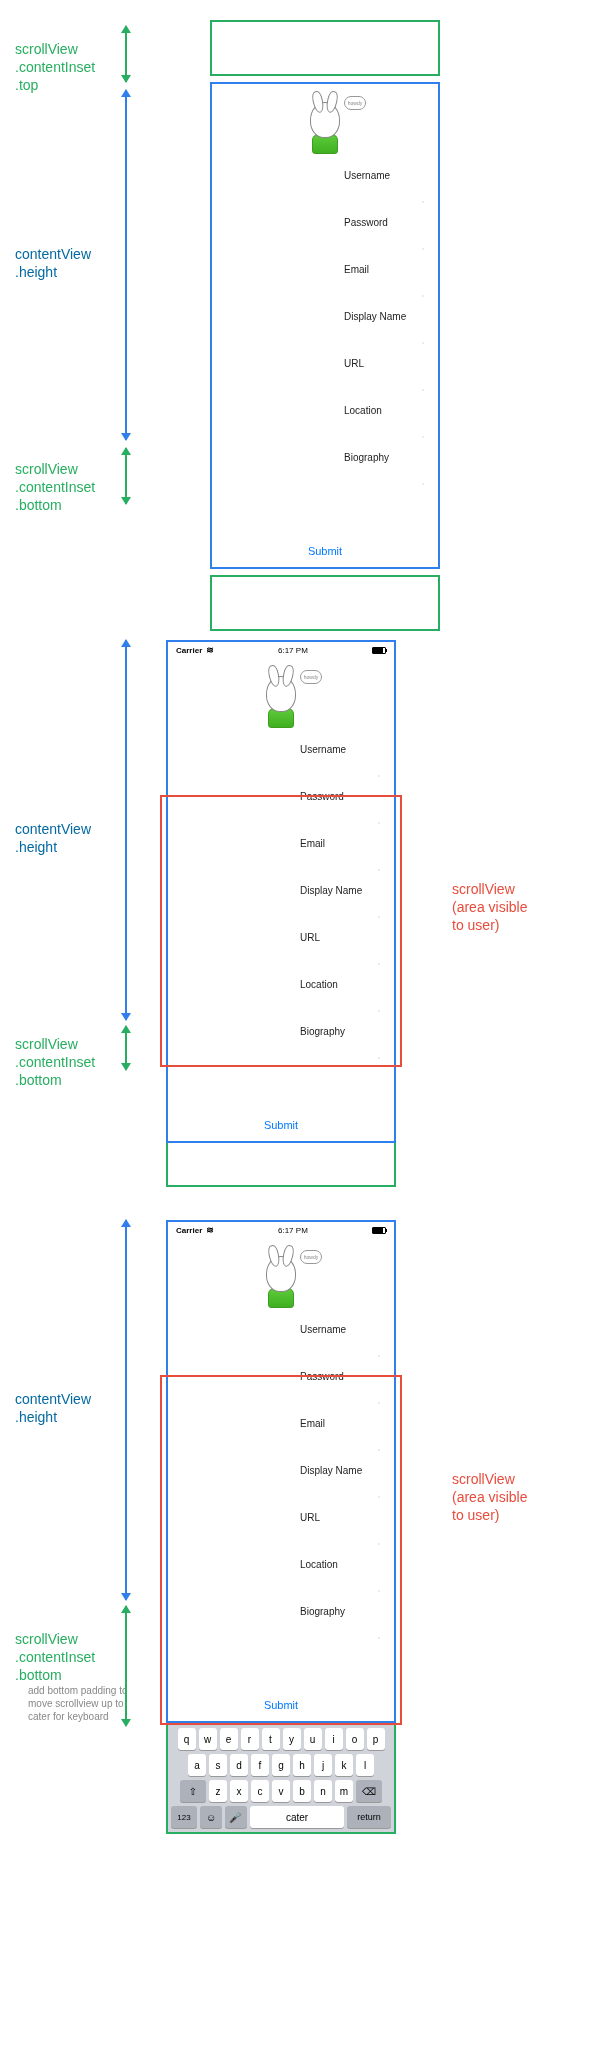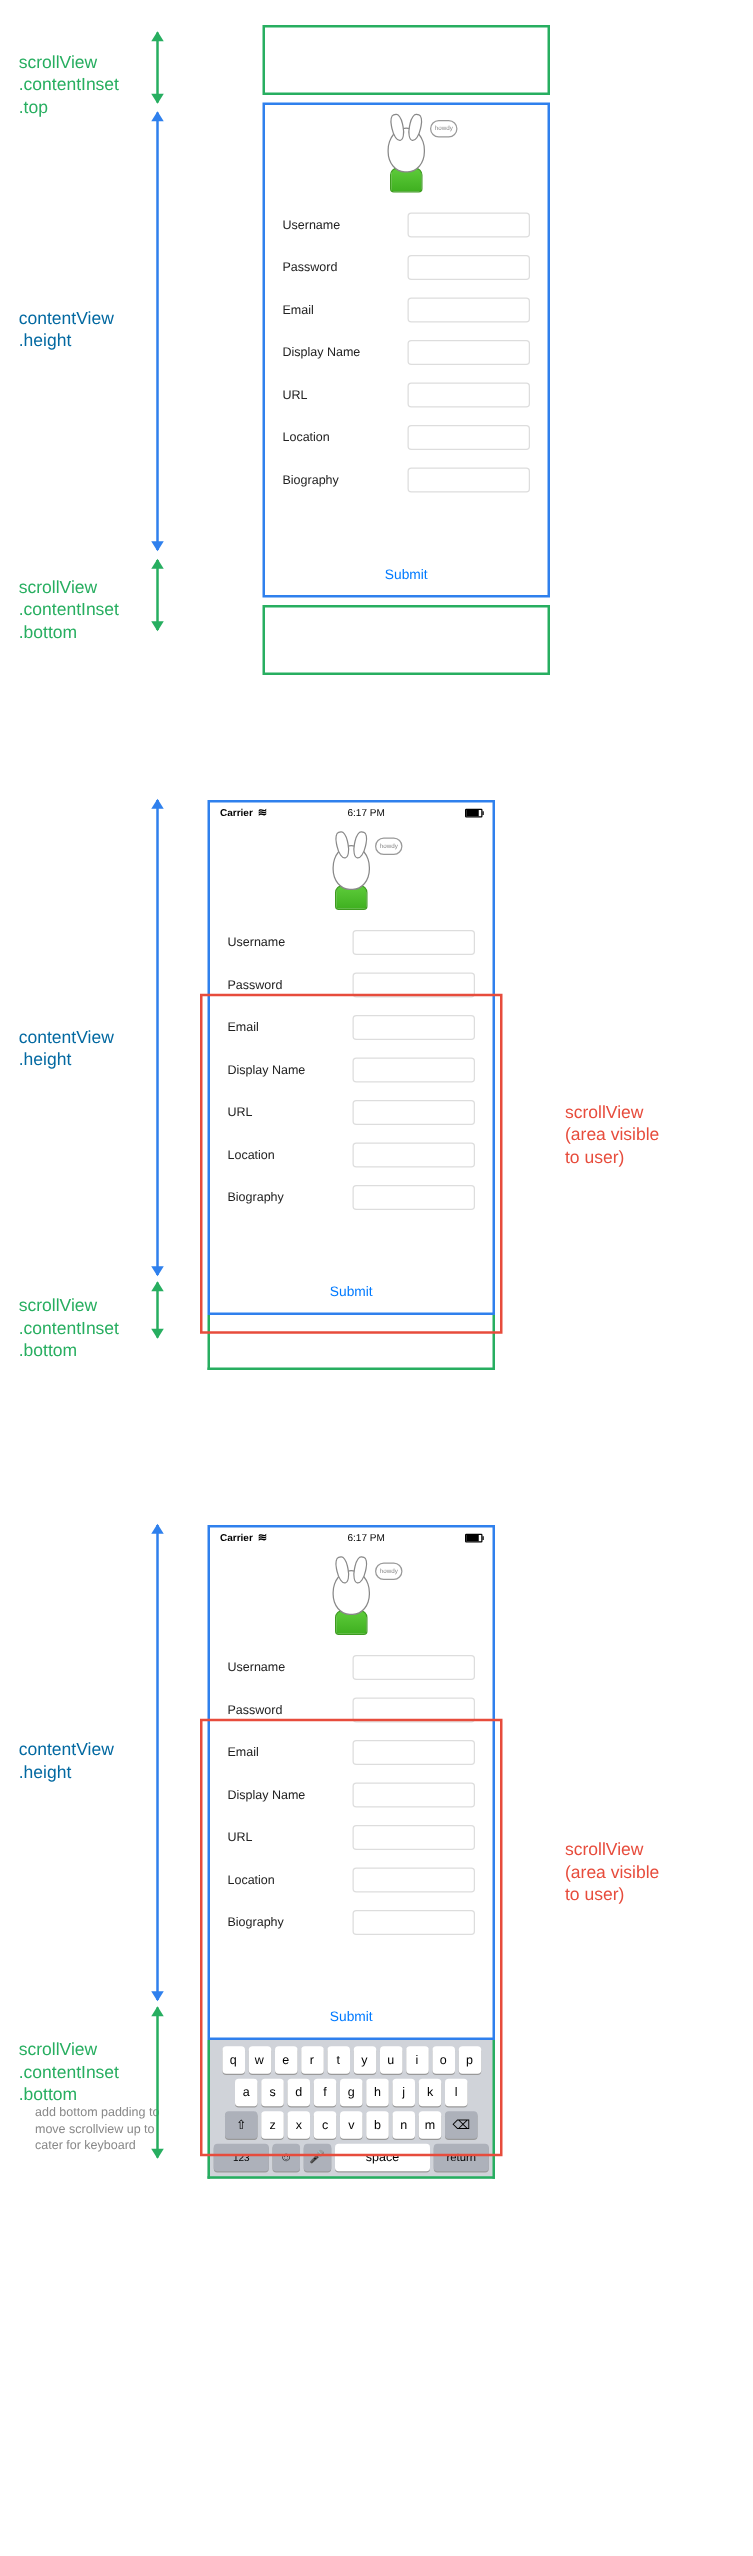--- a/index.html
+++ b/index.html
@@ -94,24 +94,25 @@
 .avatar-ear.l { top:-12px; left:2px; transform:rotate(-12deg);}
 .avatar-ear.r { top:-12px; right:2px; transform:rotate(12deg);}
 .avatar-body {
   width:26px; height:20px;
   margin: -4px auto 0;
   background: linear-gradient(#5DCB3A,#3FB020);
   border-radius: 6px 6px 3px 3px;
   border:1px solid #3d9b1f;
 }
 .form-row {
-  display:flex; align-items:center;
+  display:flex; align-items:flex-end;
   padding: 4px 14px;
   gap:20px;
   margin-bottom: 6px;
+  flex-direction: column;
 }
 .form-label {
   width: 80px;
   font-size: 10px;
   color:#222;
 }
 .form-input {
   flex:1;
   height: 20px;
   border: 1px solid #ddd;
@@ -170,21 +171,21 @@
   border-radius:3px;
   box-shadow: 0 1px 0 #999;
   font-size:10px;
   display:flex; align-items:center; justify-content:center;
   height: 22px;
   width: 18px;
 }
 .kb-key.wide { width: 26px; background:#adb1ba; color:#000; }
 .kb-key.space { flex:1; }
 .kb-key.return { width:44px; background:#adb1ba; font-size:9px;}
-.kb-key.num { width:44px; background:#adb1ba; font-size:8px;}
+.kb-key.num { width:26px; background:#adb1ba; font-size:8px;}
 .kb-key.emoji { width:22px; background:#adb1ba;}
 .kb-key.mic { width:22px; background:#adb1ba;}
 
 </style>
 </head>
 <body>
 
 <div class="diagram-container" style="height:500px;">
 
   <div class="label label-green" style="top:20px; left:15px; white-space:pre;">scrollView
@@ -424,20 +425,20 @@
         <div class="kb-key">v</div>
         <div class="kb-key">b</div>
         <div class="kb-key">n</div>
         <div class="kb-key">m</div>
         <div class="kb-key wide">⌫</div>
       </div>
       <div class="kb-row" style="margin-bottom:0;">
         <div class="kb-key num">123</div>
         <div class="kb-key emoji">☺</div>
         <div class="kb-key mic">🎤</div>
-        <div class="kb-key space">space</div>
+        <div class="kb-key space">cater</div>
         <div class="kb-key return">return</div>
       </div>
     </div>
 
     <div class="scroll-overlay" style="top:155px; left:-6px; width:242px; height:350px;"></div>
   </div>
 </div>
 
 </body></html>

